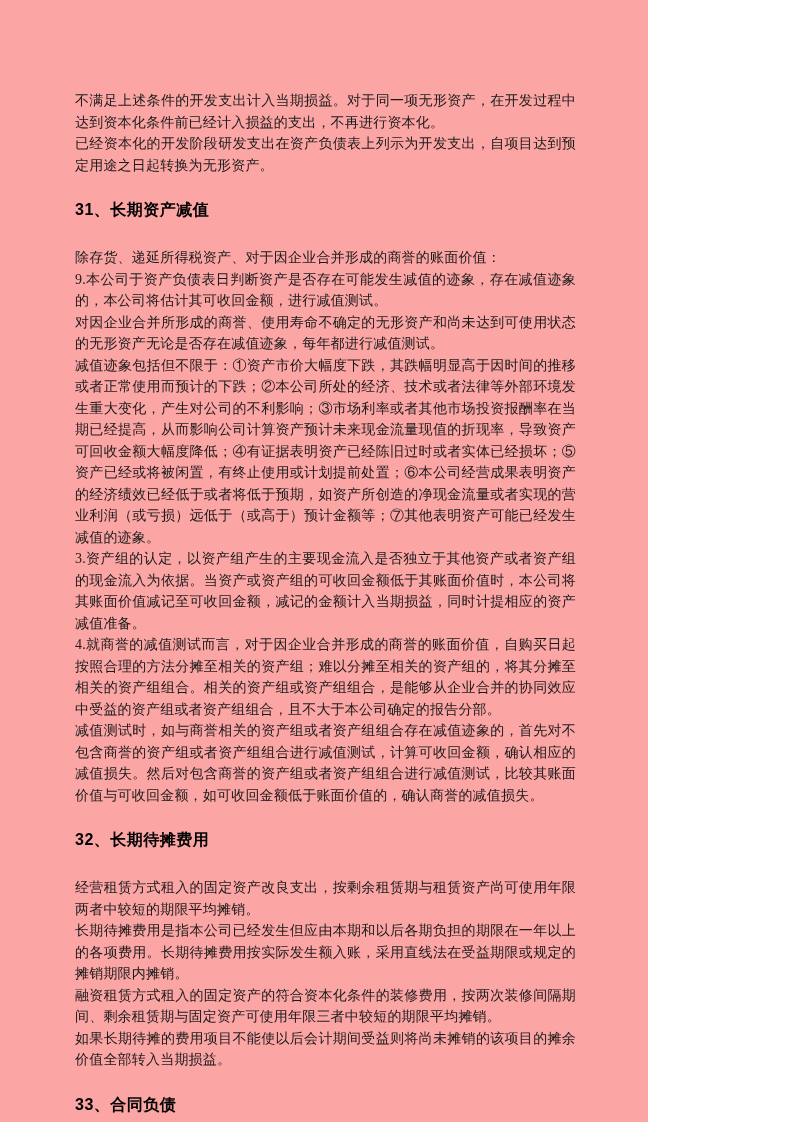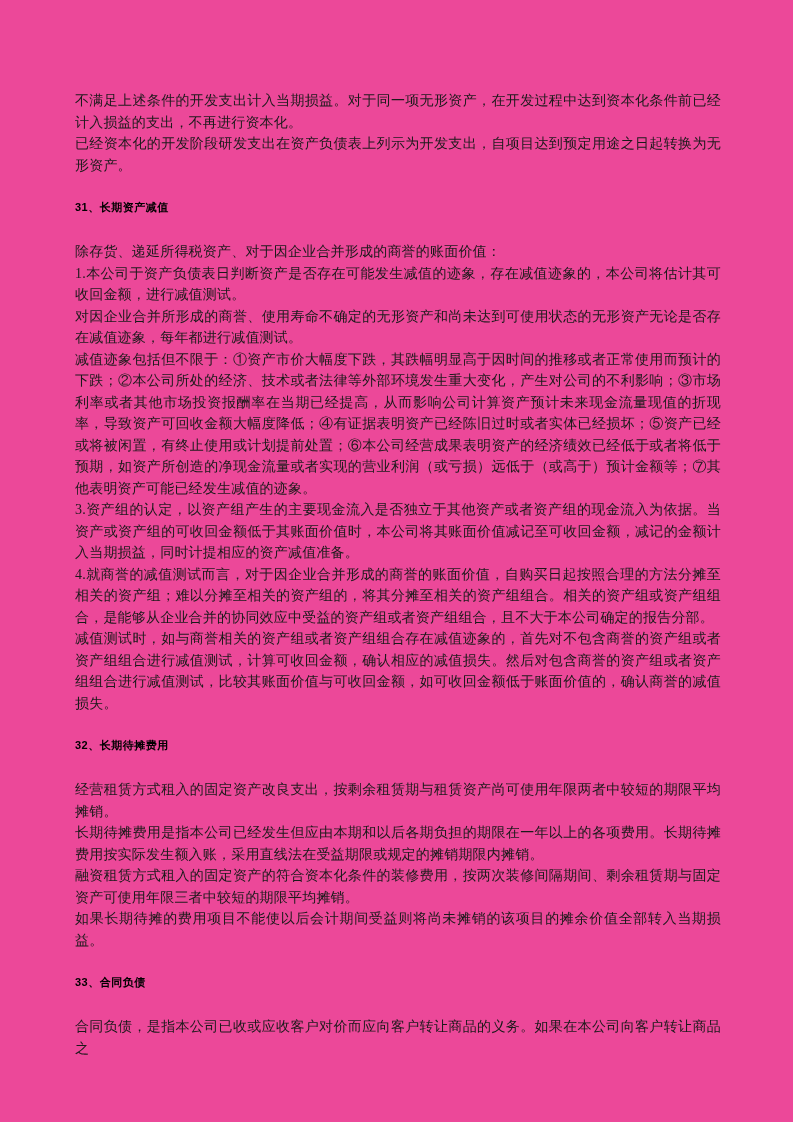--- a/index.html
+++ b/index.html
@@ -9,37 +9,37 @@
   }
   body {
     width: 793px;
     height: 1122px;
     position: relative;
     color: #1a1a1a;
     font-family: "Liberation Serif", "DejaVu Serif", serif;
   }
   .page {
     box-sizing: border-box;
-    width: 793px;
+    width: 648px;
     height: 1122px;
     padding: 90px 72px 24px 75px;
     overflow: hidden;
-    background: #ec4899;
+    background: #fca5a5;
   }
   .para {
     margin: 0;
     font-size: 14px;
     line-height: 21.5px;
     text-align: justify;
     letter-spacing: 0.2px;
     word-break: break-all;
   }
   .heading {
     font-family: "Liberation Sans", "DejaVu Sans", sans-serif;
-    font-size: 11px;
+    font-size: 16px;
     font-weight: bold;
     color: #000000;
     margin: 24px 0 26px 0;
     letter-spacing: 0.5px;
   }
   section {
     margin: 0;
   }
 </style>
 </head>
@@ -48,21 +48,21 @@
 <div class="page">
 
   <section>
     <p class="para">不满足上述条件的开发支出计入当期损益。对于同一项无形资产，在开发过程中达到资本化条件前已经计入损益的支出，不再进行资本化。</p>
     <p class="para">已经资本化的开发阶段研发支出在资产负债表上列示为开发支出，自项目达到预定用途之日起转换为无形资产。</p>
   </section>
 
   <section>
     <h2 class="heading">31、长期资产减值</h2>
     <p class="para">除存货、递延所得税资产、对于因企业合并形成的商誉的账面价值：</p>
-    <p class="para">1.本公司于资产负债表日判断资产是否存在可能发生减值的迹象，存在减值迹象的，本公司将估计其可收回金额，进行减值测试。</p>
+    <p class="para">9.本公司于资产负债表日判断资产是否存在可能发生减值的迹象，存在减值迹象的，本公司将估计其可收回金额，进行减值测试。</p>
     <p class="para">对因企业合并所形成的商誉、使用寿命不确定的无形资产和尚未达到可使用状态的无形资产无论是否存在减值迹象，每年都进行减值测试。</p>
     <p class="para">减值迹象包括但不限于：①资产市价大幅度下跌，其跌幅明显高于因时间的推移或者正常使用而预计的下跌；②本公司所处的经济、技术或者法律等外部环境发生重大变化，产生对公司的不利影响；③市场利率或者其他市场投资报酬率在当期已经提高，从而影响公司计算资产预计未来现金流量现值的折现率，导致资产可回收金额大幅度降低；④有证据表明资产已经陈旧过时或者实体已经损坏；⑤资产已经或将被闲置，有终止使用或计划提前处置；⑥本公司经营成果表明资产的经济绩效已经低于或者将低于预期，如资产所创造的净现金流量或者实现的营业利润（或亏损）远低于（或高于）预计金额等；⑦其他表明资产可能已经发生减值的迹象。</p>
     <p class="para">3.资产组的认定，以资产组产生的主要现金流入是否独立于其他资产或者资产组的现金流入为依据。当资产或资产组的可收回金额低于其账面价值时，本公司将其账面价值减记至可收回金额，减记的金额计入当期损益，同时计提相应的资产减值准备。</p>
     <p class="para">4.就商誉的减值测试而言，对于因企业合并形成的商誉的账面价值，自购买日起按照合理的方法分摊至相关的资产组；难以分摊至相关的资产组的，将其分摊至相关的资产组组合。相关的资产组或资产组组合，是能够从企业合并的协同效应中受益的资产组或者资产组组合，且不大于本公司确定的报告分部。</p>
     <p class="para">减值测试时，如与商誉相关的资产组或者资产组组合存在减值迹象的，首先对不包含商誉的资产组或者资产组组合进行减值测试，计算可收回金额，确认相应的减值损失。然后对包含商誉的资产组或者资产组组合进行减值测试，比较其账面价值与可收回金额，如可收回金额低于账面价值的，确认商誉的减值损失。</p>
   </section>
 
   <section>
     <h2 class="heading">32、长期待摊费用</h2>
     <p class="para">经营租赁方式租入的固定资产改良支出，按剩余租赁期与租赁资产尚可使用年限两者中较短的期限平均摊销。</p>

